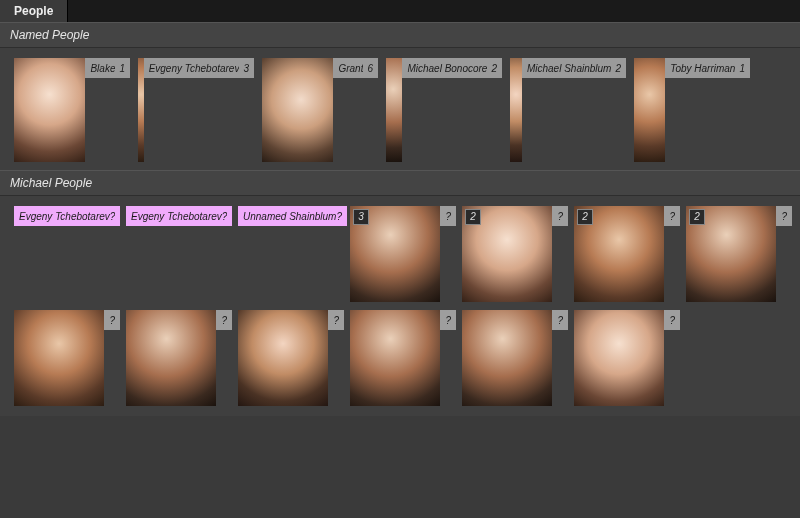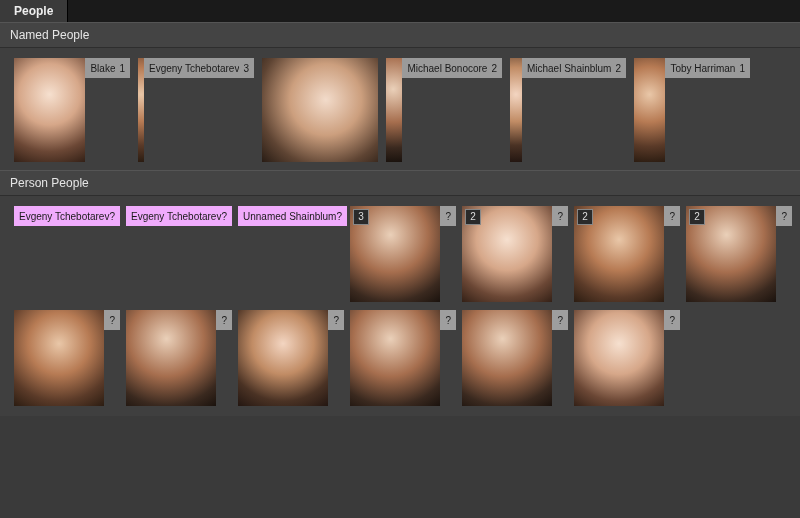--- a/index.html
+++ b/index.html
@@ -27,20 +27,21 @@
     cursor: pointer;
     border-right: 1px solid #000;
   }
   .tab.active {
     background: #3a3a3a;
     color: #eee;
     font-weight: 600;
   }
   .section {
     background: #4a4a4a;
+    font-style: italic;
   }
   .section-header {
     padding: 5px 10px;
     background: #444;
     color: #e5e5e5;
     font-size: 12px;
     border-top: 1px solid #555;
     border-bottom: 1px solid #2e2e2e;
   }
   .grid {
@@ -137,20 +138,24 @@
     <div class="person-card">
       <div class="thumb ph a"></div>
       <div class="nameplate named">
         <span class="label">Evgeny Tchebotarev</span>
         <span class="count">3</span>
       </div>
     </div>
 
     <div class="person-card">
       <div class="thumb ph e"></div>
+      <div class="nameplate named">
+        <span class="label">Grant</span>
+        <span class="count">6</span>
+      </div>
     </div>
 
     <div class="person-card">
       <div class="thumb ph d"></div>
       <div class="nameplate named">
         <span class="label">Michael Bonocore</span>
         <span class="count">2</span>
       </div>
     </div>
 
@@ -167,21 +172,21 @@
       <div class="nameplate named">
         <span class="label">Toby Harriman</span>
         <span class="count">1</span>
       </div>
     </div>
 
   </div>
 </div>
 
 <div class="section">
-  <div class="section-header">Person People</div>
+  <div class="section-header">Michael People</div>
   <div class="grid" style="flex-wrap:nowrap; width:100%; gap:6px; padding:10px 10px 4px 14px; overflow:hidden;">
 
     <div class="person-card" style="width:106px">
       <div class="thumb ph a" style="width:106px;height:96px"></div>
       <div class="nameplate suggest">
         <span class="label">Evgeny Tchebotarev?</span>
       </div>
     </div>
 
     <div class="person-card" style="width:106px">

